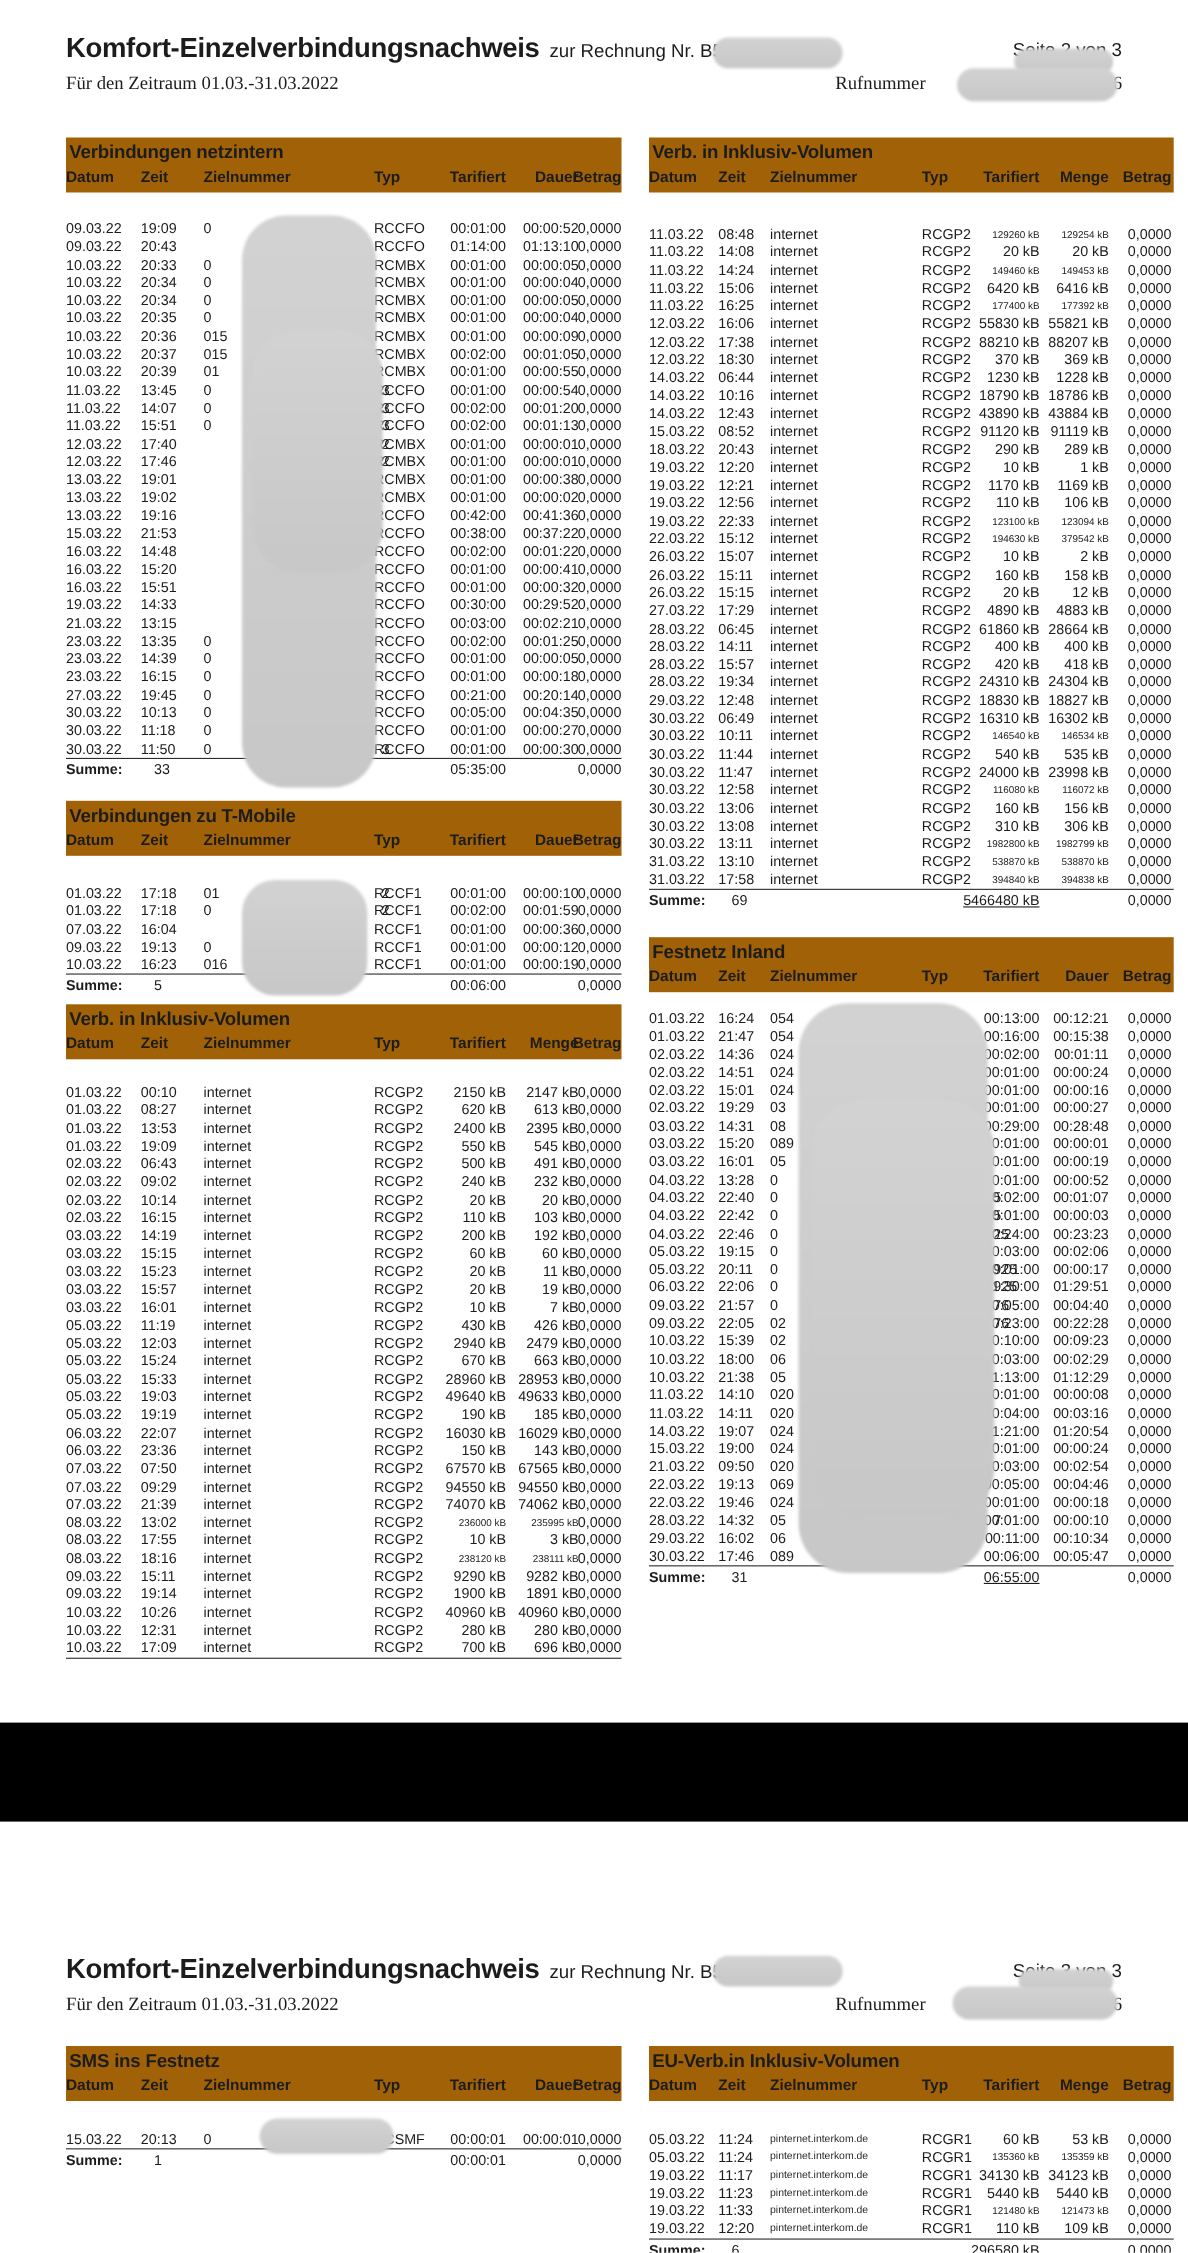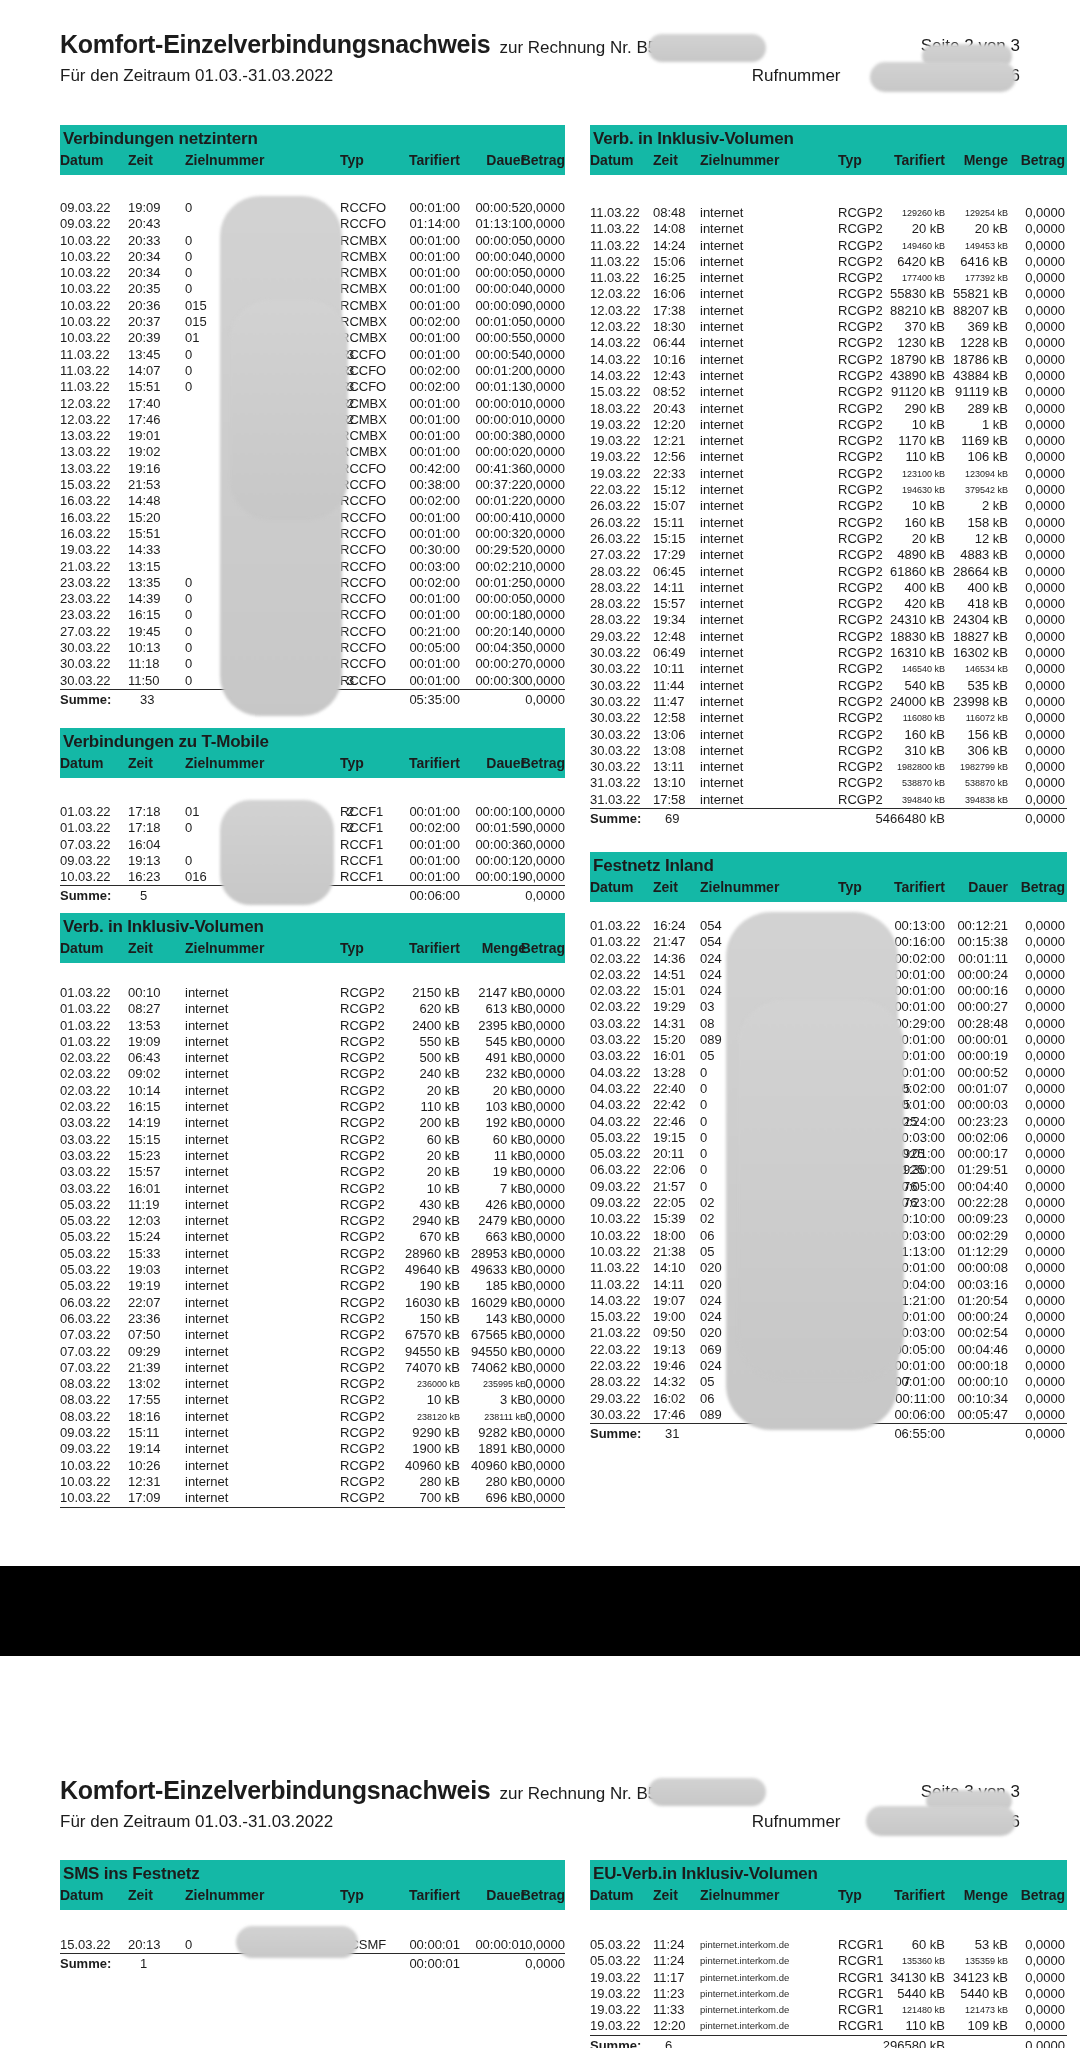--- a/index.html
+++ b/index.html
@@ -4,26 +4,26 @@
 <style>
   html,body{margin:0;padding:0;background:#ffffff;}
   body{width:1080px;height:2048px;position:relative;overflow:hidden;
        font-family:"Liberation Sans",sans-serif;color:#1c1c1c;
        -webkit-font-smoothing:antialiased;}
   .pagehead{position:absolute;left:60px;width:960px;}
   .ph-line1{display:flex;align-items:baseline;white-space:nowrap;}
   .ph-title{font-size:25px;font-weight:bold;letter-spacing:-0.3px;}
   .ph-sub{font-size:17px;margin-left:9px;}
   .ph-page{position:absolute;right:0;top:6px;font-size:17px;}
-  .ph-line2{position:relative;margin-top:7px;font-size:17px;height:22px;}
+  .ph-line2{position:relative;margin-top:7px;font-size:17px;height:22px;font-family:Liberation Serif, serif;}
   .ph-period{position:absolute;left:0;top:0;}
   .ph-phone{position:absolute;right:0;top:0;display:flex;align-items:baseline;}
   .ph-phone .gap{display:inline-block;width:170px;}
   .tbl{position:absolute;font-size:13px;line-height:16px;}
-  .bar{background:#14b8a6;height:47px;padding-top:3px;}
+  .bar{background:#a16207;height:47px;padding-top:3px;}
   .tbl-title{font-size:17px;font-weight:bold;line-height:22px;padding-left:3px;
              letter-spacing:-0.2px;}
   .row{position:relative;height:16.3px;line-height:16.3px;white-space:nowrap;}
   .row.head{font-weight:bold;font-size:14px;height:20px;line-height:20px;}
   .rows{border-bottom:1.6px solid #2a2a2a;}
   .c{position:absolute;top:0;}
   
   .L .c-datum{left:0;}
   .L .c-zeit{left:68px;}
   .L .c-ziel{left:125px;}
@@ -37,21 +37,21 @@
   
   .R .c-datum{left:0;}
   .R .c-zeit{left:63px;}
   .R .c-ziel{left:110px;}
   .R .c-zs{left:313px;}
   .R .c-typ{left:248px;}
   .R .c-v1{left:291px;width:64px;text-align:right;}
   .R .c-v2{left:357px;width:61px;text-align:right;}
   .R .c-betrag{left:420px;width:55px;text-align:right;}
   .R .sum-count{position:absolute;left:75px;top:0;}
-  .R .sum-total{position:absolute;left:215px;width:140px;top:0;text-align:right;}
+  .R .sum-total{position:absolute;left:215px;width:140px;top:0;text-align:right;text-decoration:underline;}
   .sm-val{font-size:9px;padding-right:8px;letter-spacing:0;}
   .ziel-sm{font-size:9.5px;color:#2a2a2a;}
   .summe{font-size:13px;margin-top:2px;}
   .summe .lbl{font-weight:bold;}
   .blob{position:absolute;background:linear-gradient(180deg,#d2d2d2,#c7c7c7);
         border-radius:16px;filter:blur(1.6px);z-index:5;}
   .band{position:absolute;left:0;width:1080px;background:#000;}
 </style>
 </head>
 <body>

